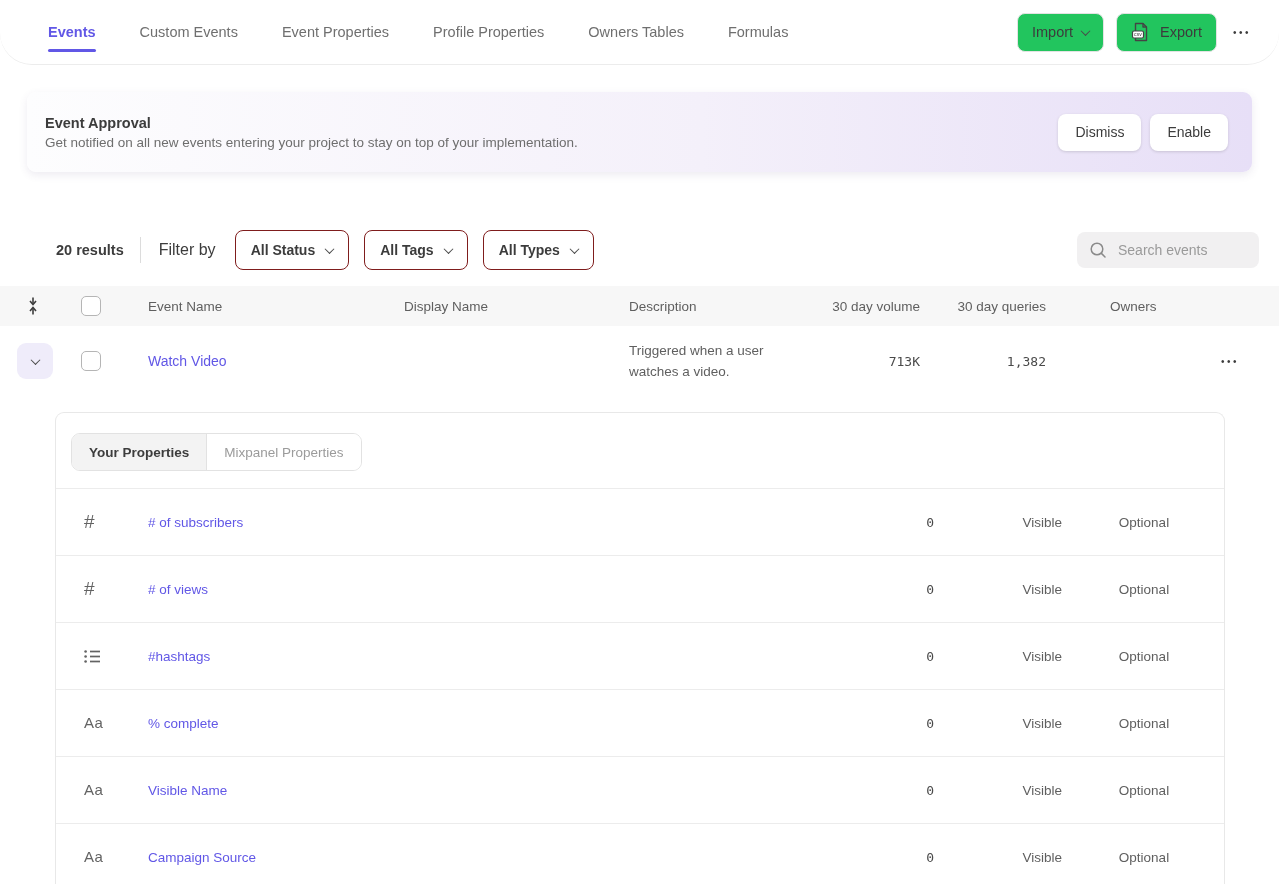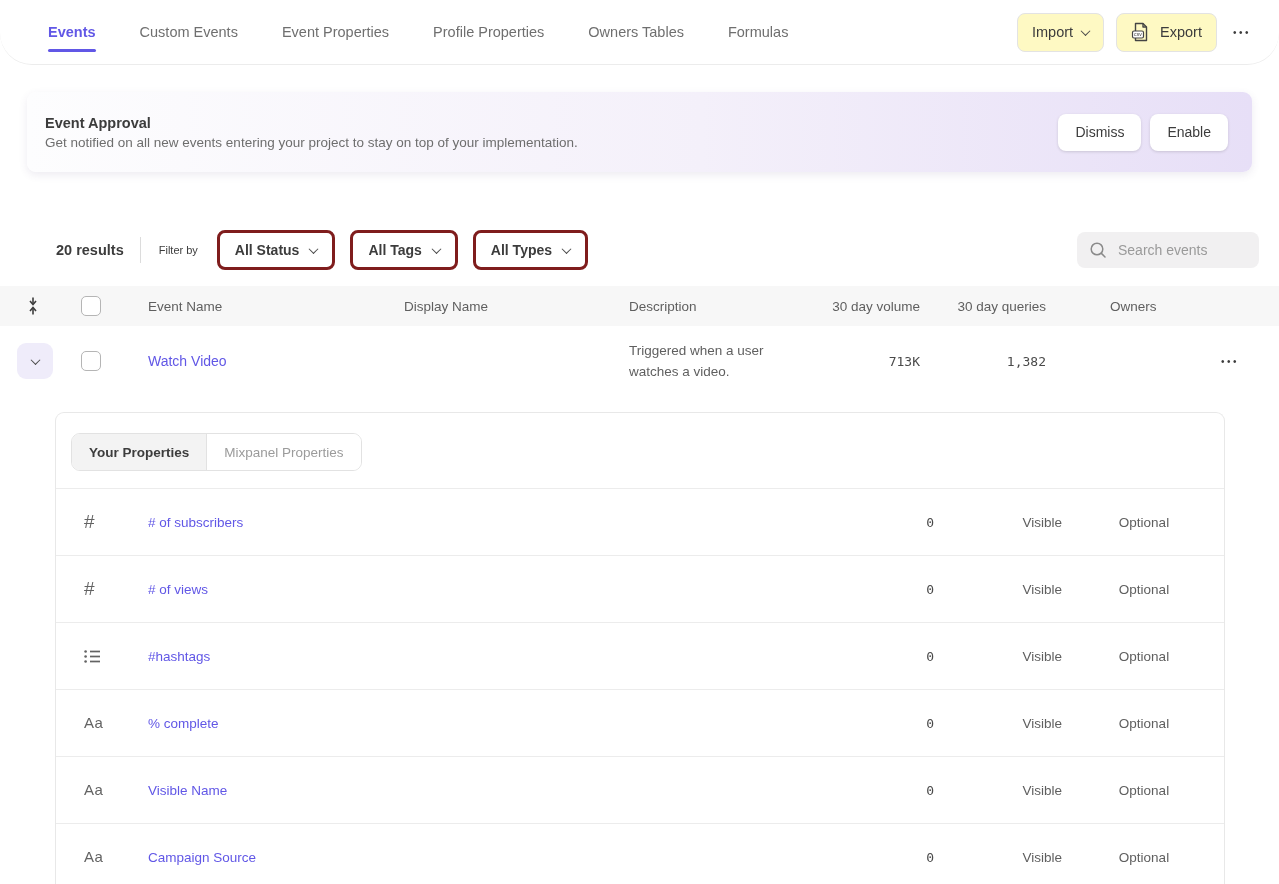--- a/index.html
+++ b/index.html
@@ -9,41 +9,41 @@
     font-family:"Liberation Sans", sans-serif; color:#3c3c3c;
   }
   svg { display:block; }
 
   
   .topnav { height:65px; display:flex; align-items:center; padding:0 24px 0 48px; border-bottom:1px solid #ececec; background:#fff;border-radius:32px; }
   .nav-tab { position:relative; height:65px; display:flex; align-items:center; margin-right:44px; font-size:14.5px; color:#6f6f6f; cursor:pointer; white-space:nowrap; }
   .nav-tab.active { color:#6157e6; font-weight:700; }
   .nav-tab.active::after { content:""; position:absolute; left:0; right:0; bottom:13px; height:3px; border-radius:2px; background:#6157e6; }
   .nav-actions { margin-left:auto; display:flex; align-items:center; gap:12px; }
-  .btn-outline { display:flex; align-items:center; gap:9px; border:1px solid #e3e3e3; border-radius:8px; background:#fef9c3; padding:0 14px; height:39px; font-size:14.5px; font-weight:500; color:#3c3c3c; cursor:pointer; font-family:inherit; }
+  .btn-outline { display:flex; align-items:center; gap:9px; border:1px solid #e3e3e3; border-radius:8px; background:#22c55e; padding:0 14px; height:39px; font-size:14.5px; font-weight:500; color:#3c3c3c; cursor:pointer; font-family:inherit; }
   .more-btn { border:none; background:none; color:#3c3c3c; font-size:10px; letter-spacing:2.5px; cursor:pointer; padding:6px 4px; font-family:inherit; }
   .chev { width:7px; height:7px; border-right:1.7px solid #4a4a4a; border-bottom:1.7px solid #4a4a4a; transform:rotate(45deg) translate(-1px,-1px); }
 
   
   .banner { margin:27px 27px 0; height:80px; border-radius:9px;
     background:linear-gradient(90deg,#fdfdfe 0%,#f4f0fa 55%,#e7dff7 100%);
     box-shadow:0 3px 8px rgba(80,60,120,0.10);
     display:flex; align-items:center; padding:0 24px 0 18px; }
   .banner-text { display:flex; flex-direction:column; gap:4px; }
   .banner-title { font-size:14.5px; font-weight:700; color:#3c3c3c; }
   .banner-desc { font-size:13.5px; color:#6e6e6e; }
   .banner-actions { margin-left:auto; display:flex; gap:9px; }
   .btn-white { background:#fff; border:none; border-radius:8px; height:37px; padding:0 17px; font-size:14px; font-weight:500; color:#3c3c3c; box-shadow:0 1px 3px rgba(0,0,0,0.14); cursor:pointer; font-family:inherit; }
 
   
   .filter-row { display:flex; align-items:center; margin-top:58px; padding:0 20px 0 56px; height:40px; }
   .results-count { font-size:14.5px; font-weight:600; }
   .vdivider { width:1px; height:26px; background:#dcdcdc; margin:0 18px 0 16px; }
-  .filter-by { font-size:11px; font-weight:500; margin-right:19px; }
-  .dropdown-btn { display:flex; align-items:center; gap:11px; border:3px solid #7f1d1d; border-radius:8px; background:#fff; height:40px; padding:0 15px; font-size:14px; font-weight:600; color:#3c3c3c; margin-right:15px; cursor:pointer; font-family:inherit; }
+  .filter-by { font-size:16px; font-weight:500; margin-right:19px; }
+  .dropdown-btn { display:flex; align-items:center; gap:11px; border:1px solid #7f1d1d; border-radius:8px; background:#fff; height:40px; padding:0 15px; font-size:14px; font-weight:600; color:#3c3c3c; margin-right:15px; cursor:pointer; font-family:inherit; }
   .search-box { margin-left:auto; display:flex; align-items:center; gap:9px; width:182px; height:36px; background:#f1f0f1; border-radius:8px; padding:16px 12px; }
   .search-box input { border:none; background:transparent; outline:none; font-size:14px; color:#3c3c3c; width:100%; font-family:inherit; }
   .search-box input::placeholder { color:#9a9a9a; }
 
   
   .etable-grid { display:grid; grid-template-columns:66px 82px 256px 225px 192px 99px 140px 130px 1fr; align-items:center; }
   .ehead { background:#f7f7f7; height:40px; margin-top:16px; font-size:13.5px; color:#5f5f5f; }
   .ar { text-align:right; }
   .pr14 { padding-right:14px; }
   .owners-pad { padding-left:50px; }

